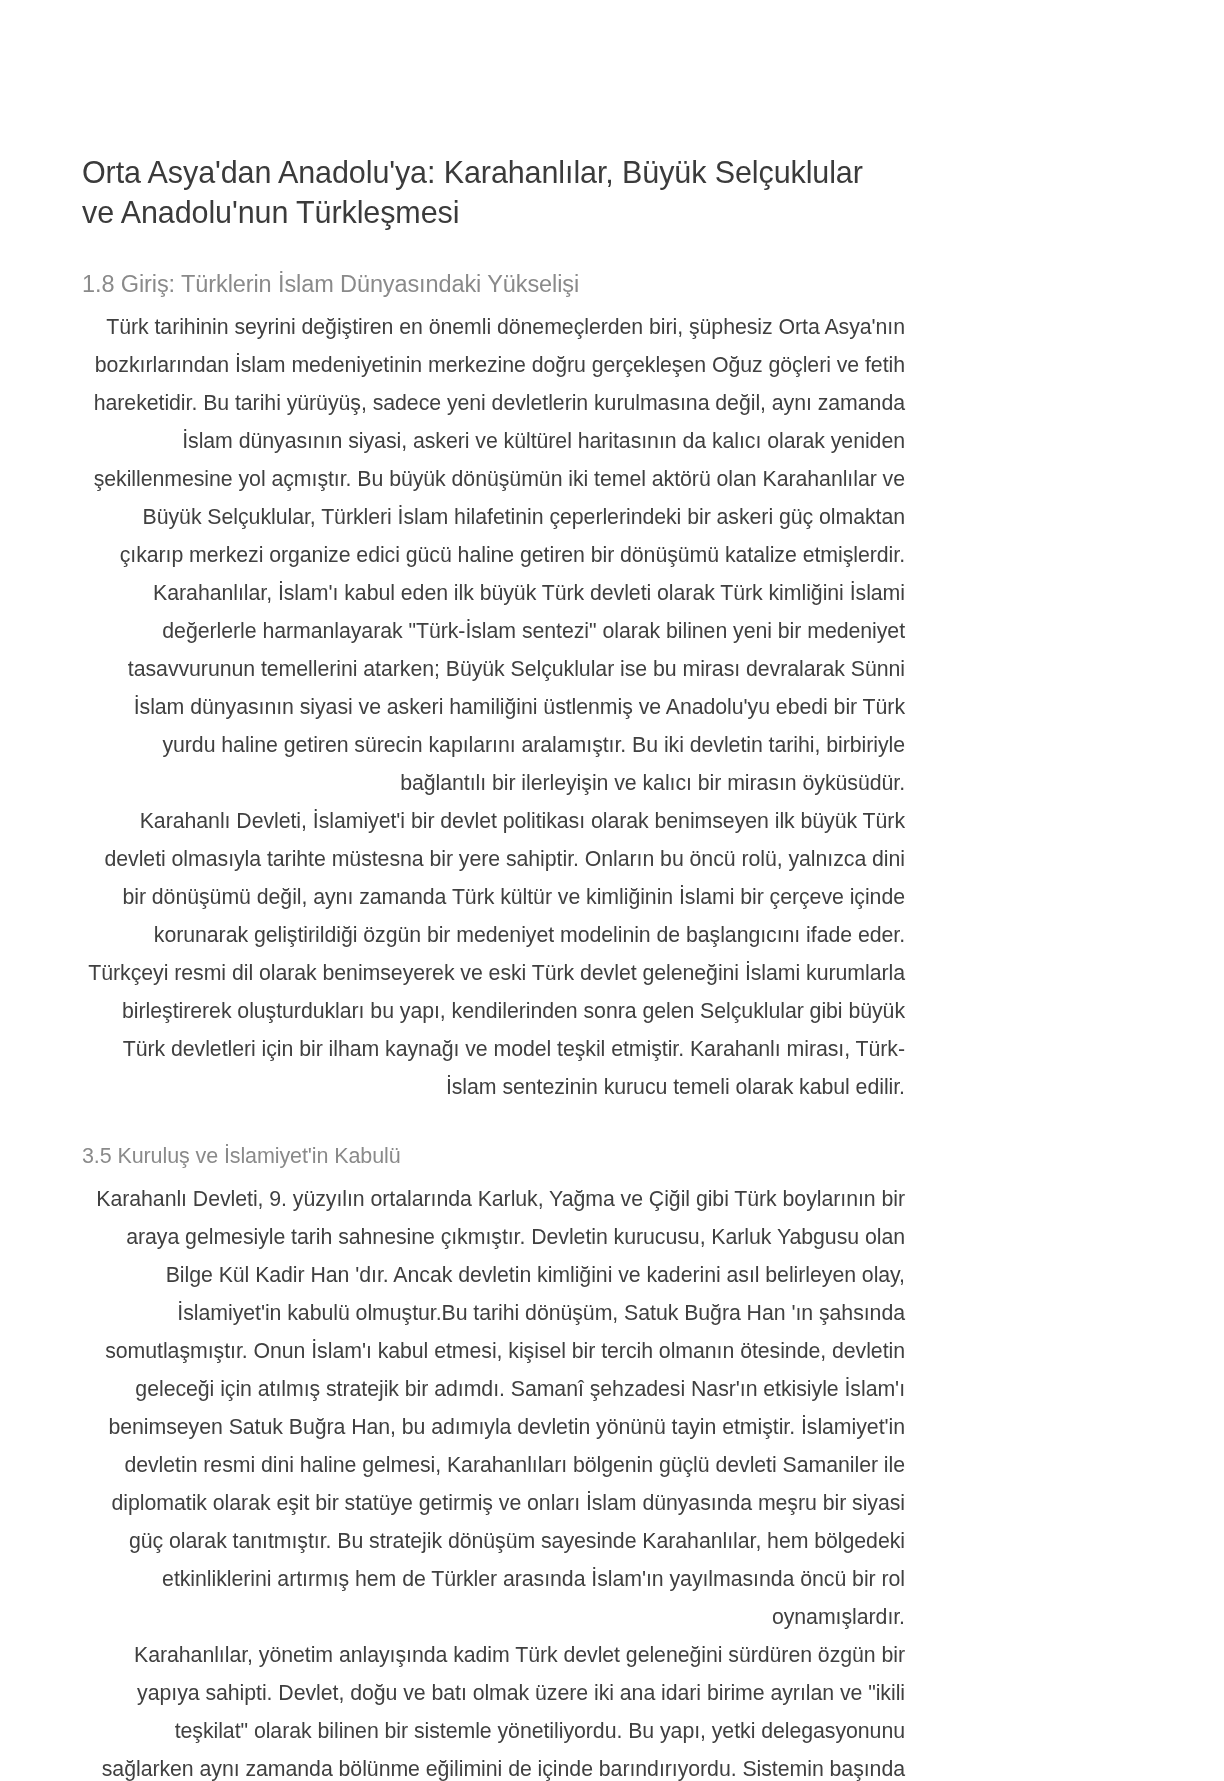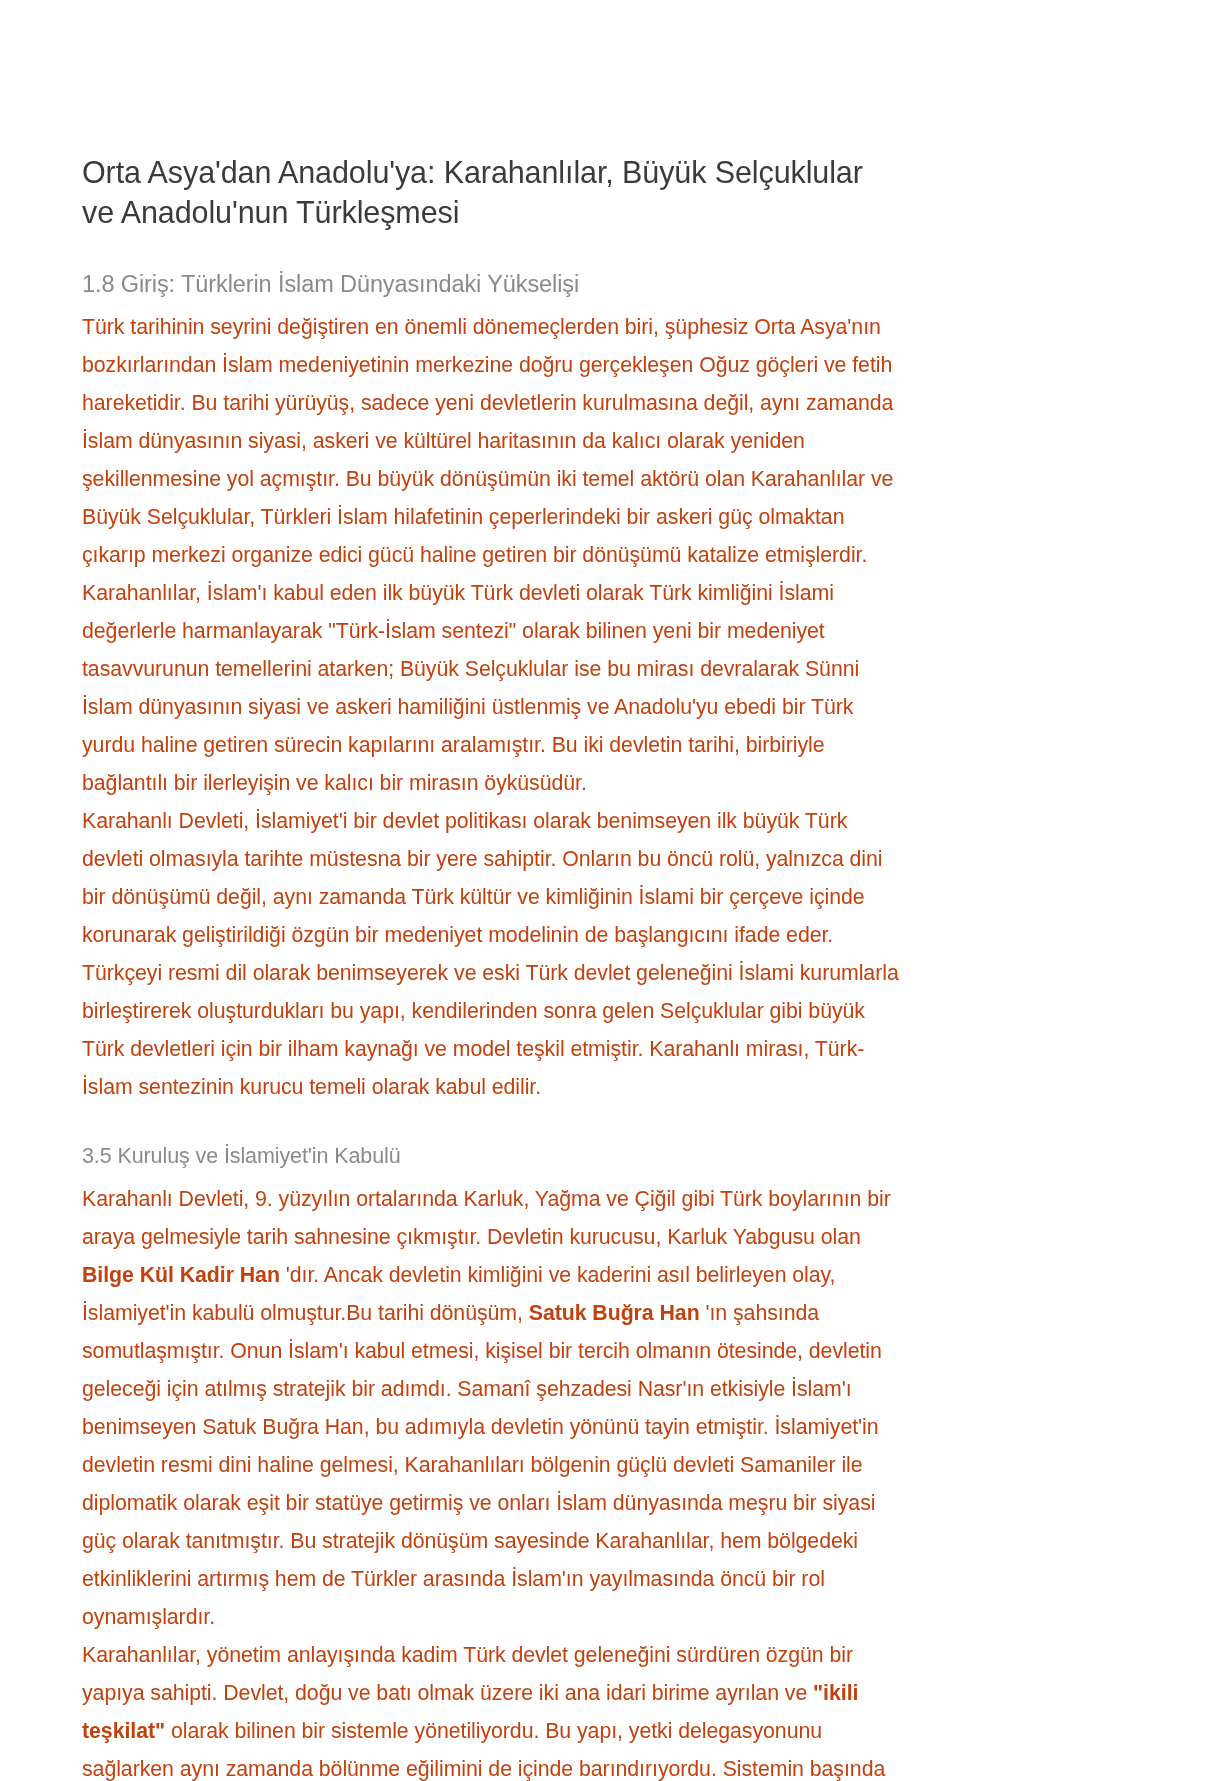--- a/index.html
+++ b/index.html
@@ -38,28 +38,28 @@
     margin: 36px 0 8px 0;
     letter-spacing: -0.1px;
   }
   h2.section-heading.sub {
     font-size: 21.5px;
     margin-top: 34px;
   }
   p.body-text {
     font-size: 21.3px;
     line-height: 38px;
-    color: #c2410c;
+    color: #404040;
     margin: 0;
-    text-align: left;
+    text-align: right;
     max-width: 940px;
     letter-spacing: -0.05px;
   }
   p.body-text b {
-    font-weight: 700;
+    font-weight: 400;
   }
 </style>
 </head>
 <body>
 
 <div class="page">
 
   <h1 class="doc-title">Orta Asya'dan Anadolu'ya: Karahanlılar, Büyük Selçuklular ve Anadolu'nun Türkleşmesi</h1>
 
   <div id="sections-container">

